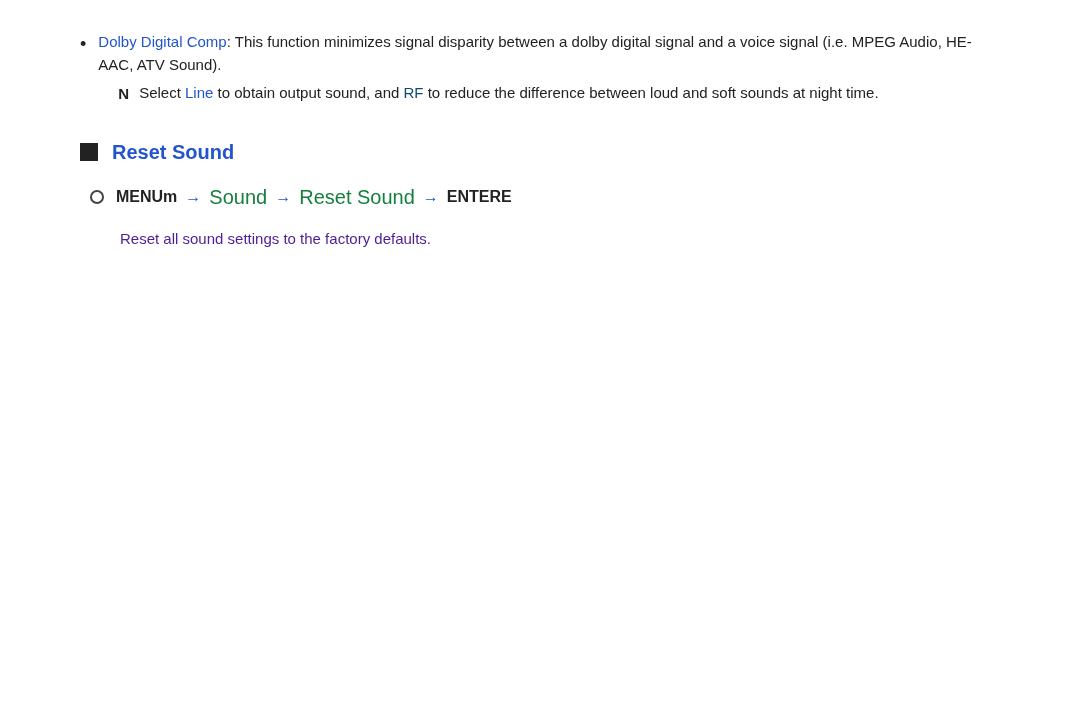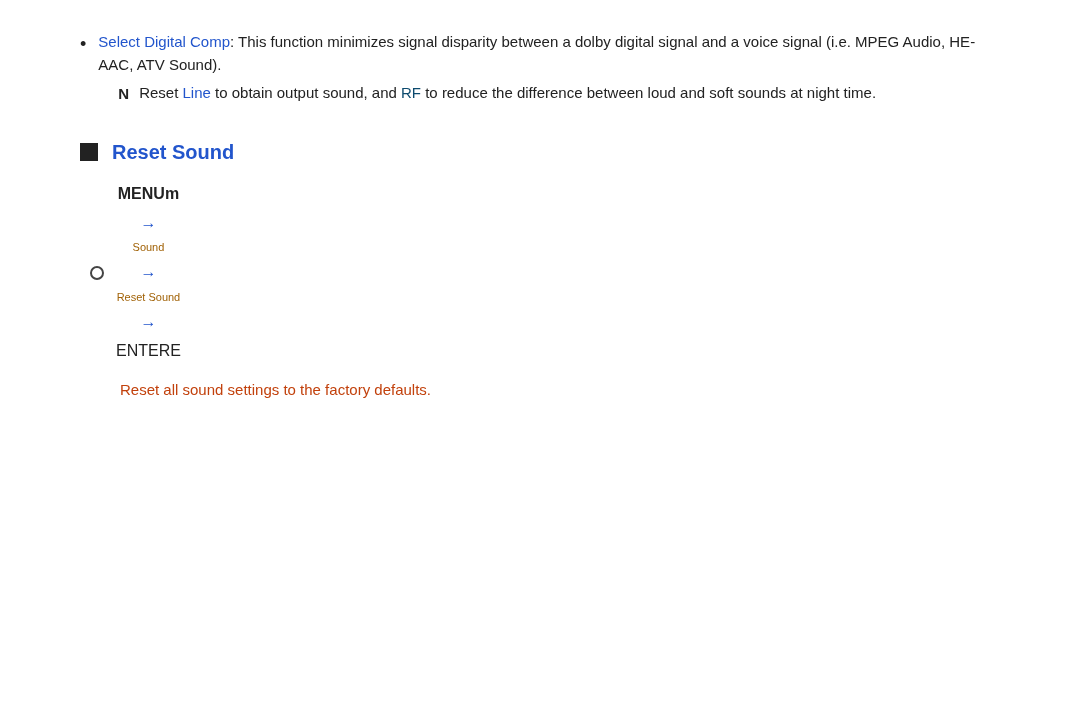--- a/index.html
+++ b/index.html
@@ -108,65 +108,64 @@
       flex-shrink: 0;
       margin-right: 12px;
     }
 
     .menu-path-text {
       font-size: 16px;
       color: #222;
       display: flex;
       align-items: center;
       gap: 4px;
-      flex-direction: column;
     }
 
     .menu-bold {
       font-weight: bold;
       font-size: 16px;
     }
 
     .arrow {
       color: #2255cc;
       font-size: 16px;
       margin: 0 4px;
     }
 
     .menu-blue {
-      color: #a16207;
-      font-size: 11px;
+      color: #15803d;
+      font-size: 20px;
     }
 
     .reset-desc {
       margin-left: 40px;
       font-size: 15px;
-      color: #c2410c;
+      color: #4c1d95;
       margin-top: 2px;
     }
 
     .enter-bold {
-      font-weight: normal;
+      font-weight: bold;
       font-size: 16px;
       color: #222;
     }
   </style>
 </head>
 <body>
 
 <div class="bullet-section">
   <span class="bullet-dot">•</span>
   <div class="bullet-content">
-    <span class="blue-link">Select Digital Comp</span><span>: This function minimizes signal disparity between a dolby digital signal and a voice signal (i.e. MPEG Audio, HE-AAC, ATV Sound).</span>
+    <span class="blue-link">Dolby Digital Comp</span><span>: This function minimizes signal disparity between a dolby digital signal and a voice signal (i.e. MPEG Audio, HE-AAC, ATV Sound).</span>
 
     
     <div class="note-row">
       <span class="note-n">N</span>
       <span class="note-text">
-        <span>Reset </span><span class="blue-link">Line</span><span> to obtain output sound, and </span><span class="red-link">RF</span><span> to reduce the difference between loud and soft sounds at night time.</span>
+        <span>Select </span><span class="blue-link">Line</span><span> to obtain output sound, and </span><span class="red-link">RF</span><span> to reduce the difference between loud and soft sounds at night time.</span>
       </span>
     </div>
 
     
 
     
   </div>
 </div>
 
 <div class="section-heading-row">

